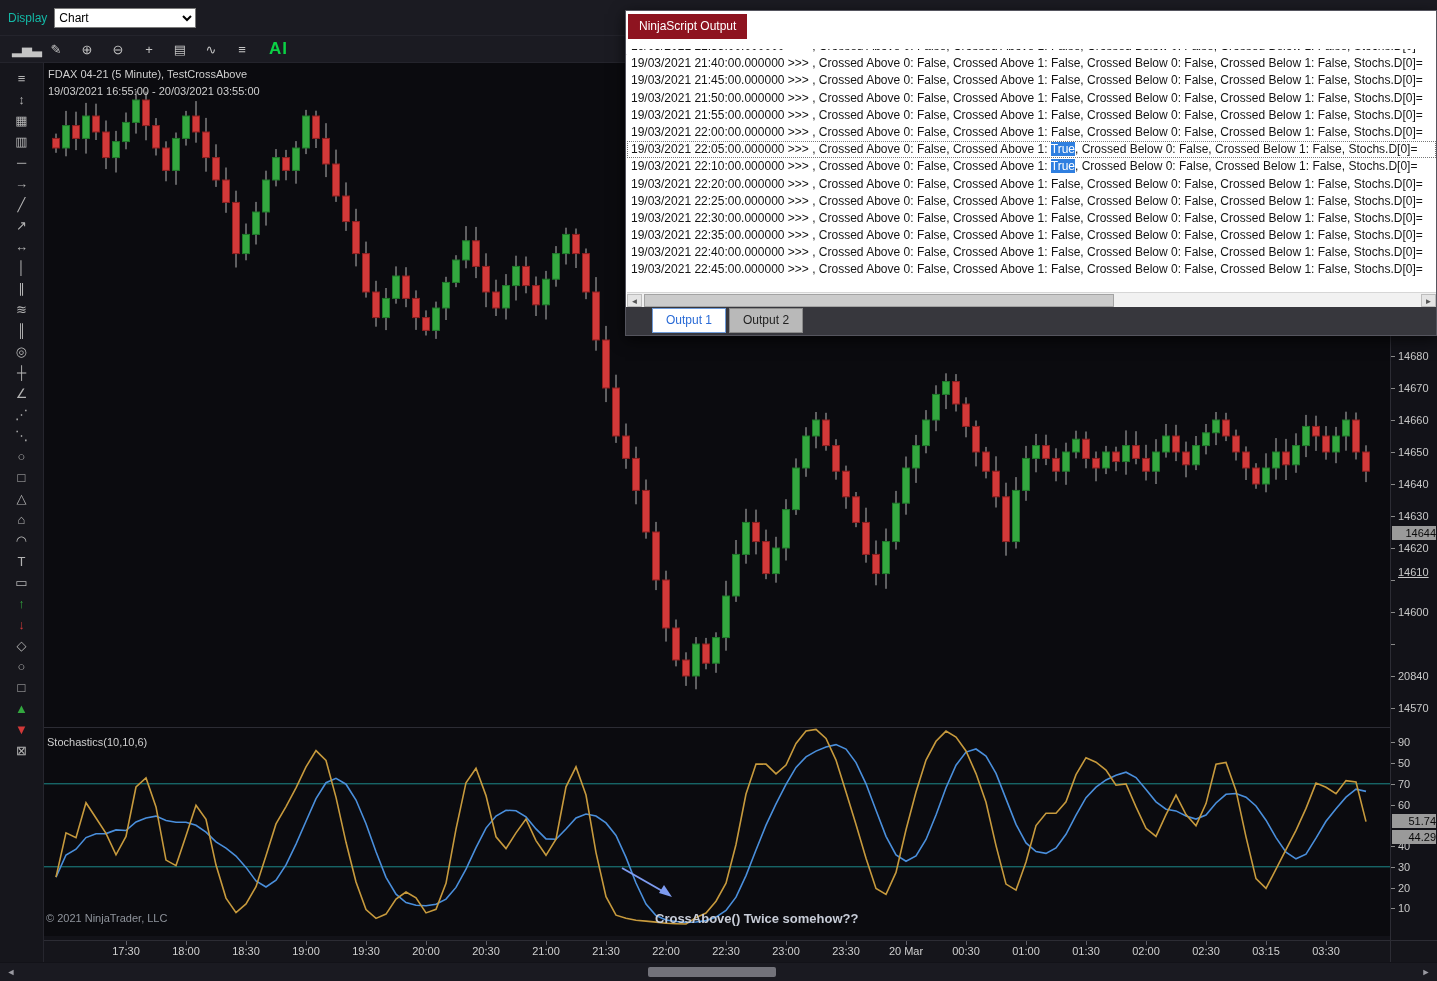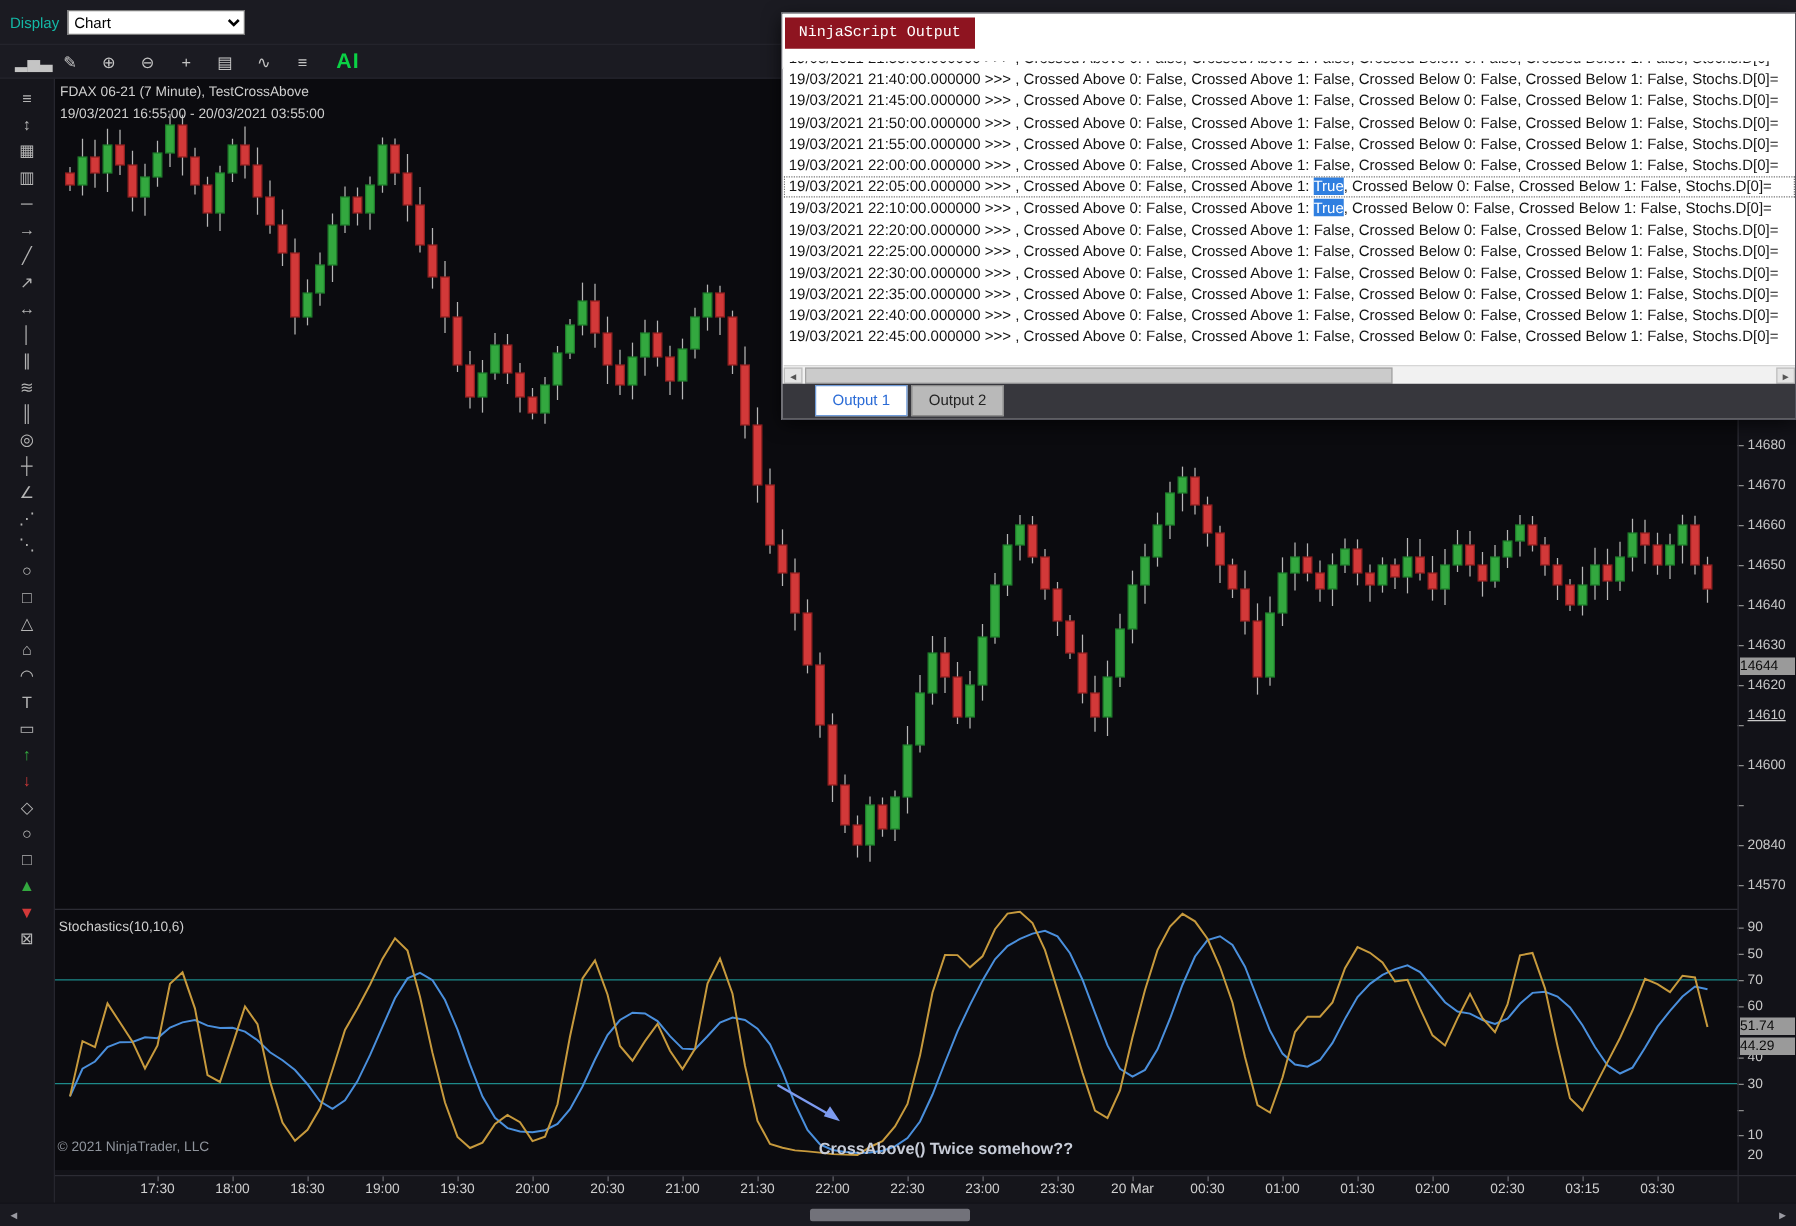--- a/index.html
+++ b/index.html
@@ -30,32 +30,32 @@
   .hsep { position:absolute; height:1px; background:#2c2c34; z-index:3; }
   .vsep { position:absolute; width:1px; background:#2c2c34; z-index:3; }
   .chart-label { position:absolute; color:#cfcfcf; font-size:11px; z-index:4; }
   .copyright { position:absolute; left:46px; top:912px; color:#8f949c; font-size:11px; z-index:4; }
   .annotation { position:absolute; left:655px; top:911px; color:#c8cdd8; font-size:13px; font-weight:bold; z-index:4; }
   
   #price-axis { position:absolute; left:1390px; top:62px; width:47px; height:900px; z-index:2; }
   .plab { position:absolute; left:8px; color:#c9c9c9; font-size:11px; }
   .ptick { position:absolute; left:0; width:5px; height:1px; background:#8a8a8a; }
   .badge { position:absolute; left:2px; width:44px; background:var(--badge); color:#0b0b0b;
-           font-size:11px; text-align:left; padding:1px 0; z-index:5; }
+           font-size:11px; text-align:right; padding:1px 0; z-index:5; }
   
   #time-axis { position:absolute; left:0; top:941px; width:1437px; height:21px; z-index:2; background:#15151b; }
   .tlab { position:absolute; top:4px; width:52px; text-align:center; color:#d0d0d0; font-size:11px; }
   .ttick { position:absolute; top:0; width:1px; height:4px; background:#62626a; }
   .bottom-scroll { position:absolute; left:0; top:963px; width:1437px; height:18px; background:#1a1a21; z-index:2; }
   .bs-arrow { position:absolute; top:3px; width:14px; height:12px; color:#9a9aa2; font-size:9px; line-height:12px; text-align:center; }
   .bs-thumb { position:absolute; left:648px; top:4px; width:128px; height:10px; background:#72727a; border-radius:2px; }
   
   .ow { position:absolute; left:625px; top:10px; width:812px; height:326px; background:#fff;
         border:1px solid #55555e; box-shadow:0 4px 14px rgba(0,0,0,.65); z-index:60; }
-  .ow-title { position:absolute; left:0; top:0; right:0; height:44px; background:#fff; border-bottom:1px solid #e3e3e3;font-family:Liberation Mono, monospace; }
+  .ow-title { position:absolute; left:0; top:0; right:0; height:44px; background:#fff; border-bottom:1px solid #e3e3e3; }
   .ow-chip { position:absolute; left:2px; top:3px; background:var(--chip); color:#fff; font-size:12px; padding:5px 11px 6px; }
   .ow-log { position:absolute; left:1px; right:0; top:38px; height:243px; overflow:hidden; background:#fff; }
   .ow-log-inner { margin-top:-11px; }
   .ow-row { white-space:nowrap; overflow:hidden; height:17.2px; line-height:17.2px; font-size:12px; color:#141414; padding-left:4px; }
   .ow-row.selected { outline:1px dotted #777; outline-offset:-1px; }
   .hl { background:var(--hl); color:#fff; }
   .ow-scroll { position:absolute; left:1px; right:0; top:281px; height:15px; background:#f1f1f1; border-top:1px solid #d6d6d6; }
   .ow-sarrow { position:absolute; top:1px; width:15px; height:13px; background:#e4e4e4; color:#555;
                font-size:8px; line-height:13px; text-align:center; border:1px solid #bdbdbd; }
   .ow-thumb { position:absolute; left:17px; top:1px; width:470px; height:13px; background:#cbcbcb; border:1px solid #a3a3a3; }
@@ -394,21 +394,21 @@
     <polyline points="56,877.1 66,855.0 76,849.2 86,837.6 96,833.7 106,833.6 116,829.9 126,830.5 136,822.0 146,817.9 156,816.1 166,820.5 176,822.3 186,822.2 196,825.3 206,832.2 216,841.8 226,848.2 236,856.0 246,867.4 256,881.0 266,887.0 276,880.2 286,864.9 296,844.1 306,821.3 316,798.6 326,782.7 336,778.3 346,784.2 356,800.0 366,823.7 376,851.7 386,877.3 396,894.2 406,902.5 416,905.2 426,905.7 436,904.2 446,899.1 456,887.4 466,869.2 476,847.6 486,828.1 496,816.0 506,810.2 516,810.8 526,816.9 536,828.9 546,838.9 556,839.3 566,829.0 576,818.0 586,814.0 596,816.0 606,822.9 616,835.5 626,857.4 636,883.0 646,904.0 656,915.6 666,920.0 676,921.5 686,922.4 696,922.0 706,920.6 716,917.1 726,910.4 736,897.2 746,875.6 756,850.0 766,825.1 776,803.9 786,784.3 796,767.4 806,756.9 816,751.1 826,746.9 836,744.6 846,749.1 856,762.6 866,783.8 876,810.3 886,836.3 896,855.0 906,861.3 916,855.9 926,839.5 936,815.0 946,787.8 956,765.2 966,752.1 976,749.0 986,756.0 996,773.4 1006,798.9 1016,824.4 1026,842.9 1036,851.6 1046,853.4 1056,848.0 1066,834.3 1076,815.1 1086,797.7 1096,787.1 1106,779.9 1116,775.3 1126,772.2 1136,777.6 1146,789.4 1156,801.8 1166,809.2 1176,810.9 1186,816.0 1196,819.1 1206,815.0 1216,803.0 1226,794.3 1236,793.5 1246,797.2 1256,806.0 1266,820.2 1276,837.6 1286,852.2 1296,858.8 1306,854.1 1316,838.2 1326,821.3 1336,808.7 1346,797.2 1356,789.2 1366,791.4" fill="none" stroke="#4a8fdc" stroke-width="1.6"></polyline>
     <polyline points="56,877.1 66,832.9 76,837.7 86,802.7 96,818.0 106,833.3 116,854.8 126,836.4 136,787.0 146,777.9 156,806.9 166,860.1 176,865.6 186,835.7 196,805.2 206,819.4 216,865.1 226,898.1 236,912.6 246,903.9 256,886.7 266,855.8 276,823.9 286,806.6 296,787.8 306,766.9 316,750.6 326,760.5 336,797.4 346,842.3 356,882.0 366,909.5 376,918.4 386,914.1 396,899.1 406,892.0 416,897.8 426,912.9 436,909.3 446,883.4 456,829.2 466,782.7 476,768.3 486,795.6 496,836.8 506,848.6 516,832.9 526,819.1 536,840.6 546,855.3 556,839.1 566,786.8 576,766.9 586,795.0 596,852.6 606,896.7 616,915.2 626,918.2 636,920.3 646,921.1 656,922.1 666,923.3 676,923.7 686,924.0 696,917.6 706,913.0 716,901.2 726,883.2 736,844.5 746,794.0 756,764.0 766,764.1 776,773.9 786,765.1 796,743.4 806,730.9 816,729.4 826,738.5 836,760.1 846,792.1 856,824.6 866,858.3 876,888.4 886,894.4 896,872.4 906,829.8 916,792.0 926,760.1 936,741.3 946,731.1 956,737.1 966,751.0 976,773.6 986,802.2 996,845.6 1006,884.1 1016,890.1 1026,862.0 1036,825.6 1046,813.3 1056,813.3 1066,801.9 1076,774.6 1086,757.7 1096,762.2 1106,770.0 1116,785.2 1126,783.9 1136,806.9 1146,828.3 1156,836.4 1166,814.7 1176,795.1 1186,814.6 1196,825.7 1206,803.6 1216,764.2 1226,762.4 1236,790.7 1246,836.8 1256,878.6 1266,888.4 1276,869.1 1286,849.7 1296,830.4 1306,808.4 1316,783.1 1326,787.3 1336,793.7 1346,780.6 1356,782.0 1366,821.6" fill="none" stroke="#c79a3d" stroke-width="1.6"></polyline>
     <line x1="622" y1="868" x2="664" y2="892" stroke="#7d9bf0" stroke-width="2"></line>
     <polygon points="672,897 659,893 664,885" fill="#7d9bf0"></polygon>
   </svg>
 
 <div class="hsep" style="left:44px; top:727px; width:1346px;"></div>
 <div class="hsep" style="left:0; top:940px; width:1437px;"></div>
 <div class="vsep" style="left:1390px; top:62px; height:900px;"></div>
 
-<div class="chart-label" style="left:48px; top:68px;">FDAX 06-21 (7 Minute), TestCrossAbove</div>
+<div class="chart-label" style="left:48px; top:68px;">FDAX 04-21 (5 Minute), TestCrossAbove</div>
 <div class="chart-label" style="left:48px; top:85px;">19/03/2021 16:55:00 - 20/03/2021 03:55:00</div>
 <div class="chart-label" style="left:47px; top:736px;">Stochastics(10,10,6)</div>
 <div class="copyright">© 2021 NinjaTrader, LLC</div>
 <div class="annotation">CrossAbove() Twice somehow??</div>
 
 <div id="price-axis">
   <div class="badge" style="top:464px;">14644</div>
   <div class="badge" style="top:752px;">51.74</div>
   <div class="badge" style="top:768px;">44.29</div>
 <div class="ptick" style="top: 294px;"></div>
@@ -441,21 +441,21 @@
     <div class="plab" style="top: 695px;">50</div>
     <div class="ptick" style="top: 721.75px;"></div>
     <div class="plab" style="top: 715.75px;">70</div>
     <div class="ptick" style="top: 742.5px;"></div>
     <div class="plab" style="top: 736.5px;">60</div>
     <div class="ptick" style="top: 784px;"></div>
     <div class="plab" style="top: 778px;">40</div>
     <div class="ptick" style="top: 804.75px;"></div>
     <div class="plab" style="top: 798.75px;">30</div>
     <div class="ptick" style="top: 825.5px;"></div>
-    <div class="plab" style="top: 819.5px; margin-top: 36px;">20</div>
+    <div class="plab" style="top: 819.5px;">20</div>
     <div class="ptick" style="top: 846.25px;"></div>
     <div class="plab" style="top: 840.25px;">10</div>
   </div>
 
 <div id="time-axis">
     <div class="ttick" style="left: 126px;"></div>
     <div class="tlab" style="left: 100px;">17:30</div>
     <div class="ttick" style="left: 186px;"></div>
     <div class="tlab" style="left: 160px;">18:00</div>
     <div class="ttick" style="left: 246px;"></div>

